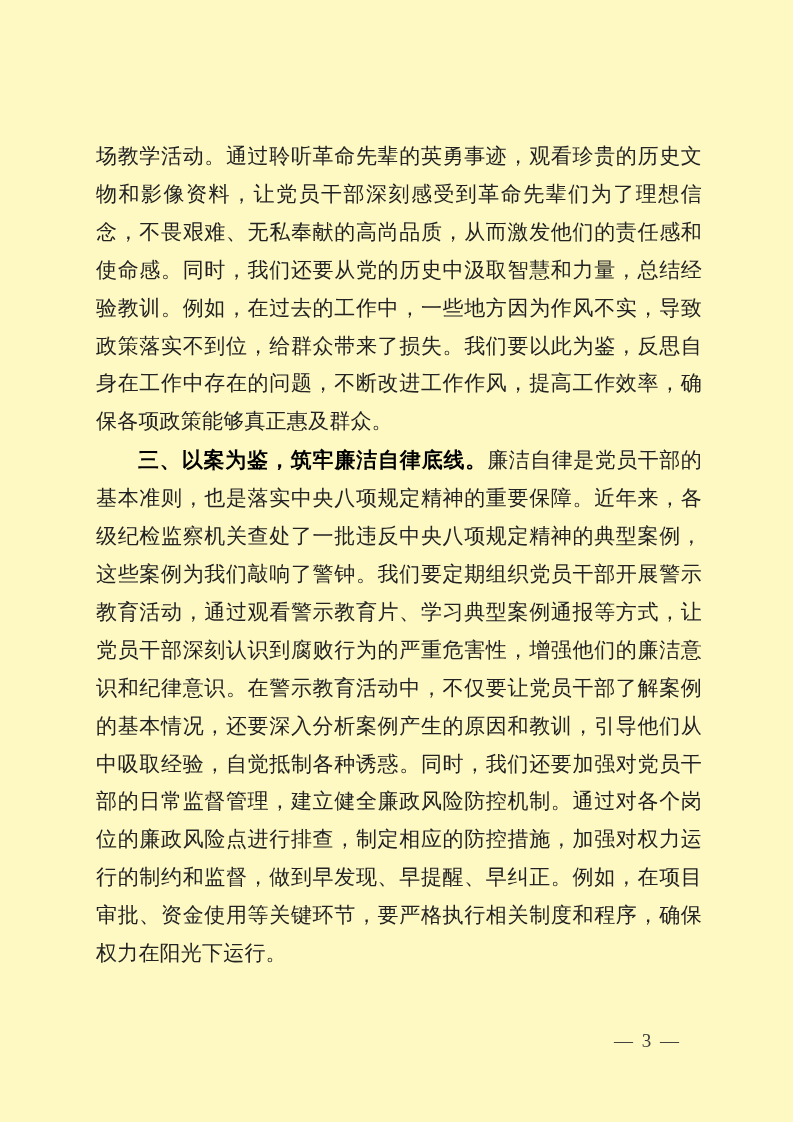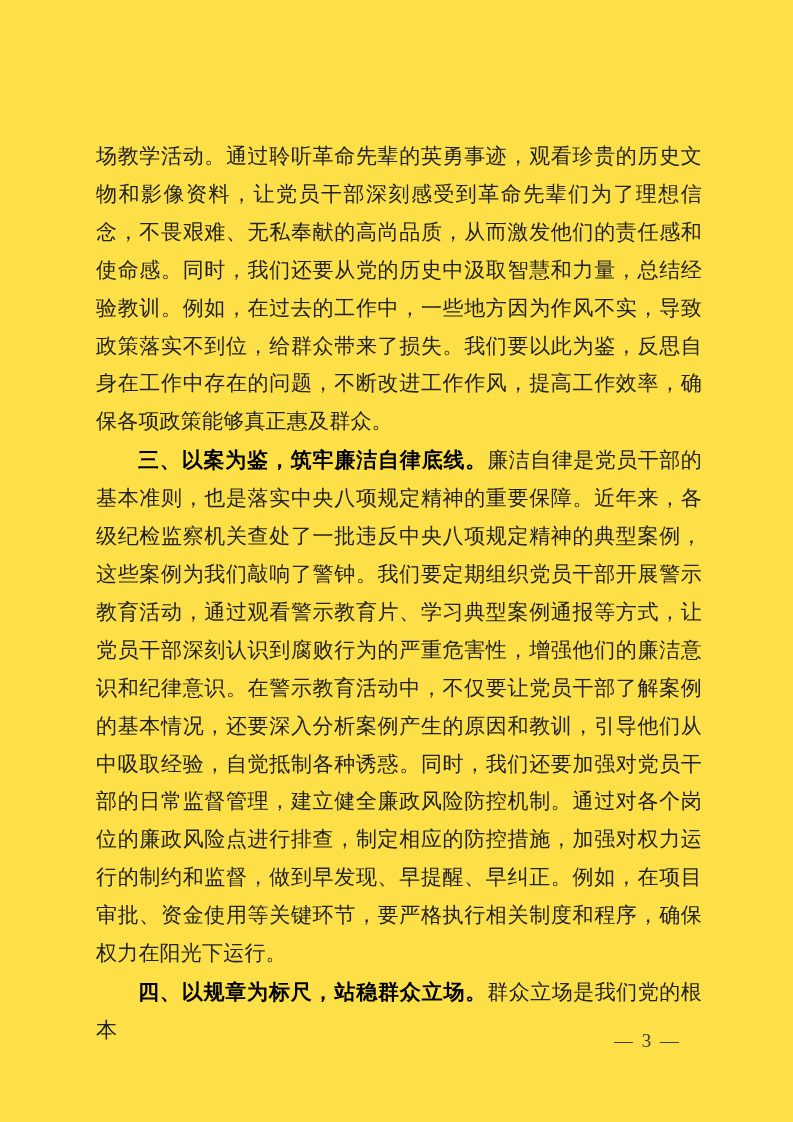--- a/index.html
+++ b/index.html
@@ -4,21 +4,21 @@
 <style>
   html, body {
     margin: 0;
     padding: 0;
     background: #ffffff;
   }
   .page {
     position: relative;
     width: 793px;
     height: 1122px;
-    background: #fde047;
+    background: #fef9c3;
     overflow: hidden;
     font-family: "Liberation Serif", "DejaVu Serif", serif;
     color: #1c1c1c;
   }
   .content {
     position: absolute;
     left: 96px;
     top: 138px;
     width: 606px;
   }
@@ -55,18 +55,17 @@
 </head>
 <body>
 
 <div class="page">
   <div class="content">
 
     <p class="para"><span>场教学活动。通过聆听革命先辈的英勇事迹，观看珍贵的历史文物和影像资料，让党员干部深刻感受到革命先辈们为了理想信念，不畏艰难、无私奉献的高尚品质，从而激发他们的责任感和使命感。同时，我们还要从党的历史中汲取智慧和力量，总结经验教训。例如，在过去的工作中，一些地方因为作风不实，导致政策落实不到位，给群众带来了损失。我们要以此为鉴，反思自身在工作中存在的问题，不断改进工作作风，提高工作效率，确保各项政策能够真正惠及群众。</span></p>
 
     <p class="para indent"><span class="lead">三、以案为鉴，筑牢廉洁自律底线。</span><span>廉洁自律是党员干部的基本准则，也是落实中央八项规定精神的重要保障。近年来，各级纪检监察机关查处了一批违反中央八项规定精神的典型案例，这些案例为我们敲响了警钟。我们要定期组织党员干部开展警示教育活动，通过观看警示教育片、学习典型案例通报等方式，让党员干部深刻认识到腐败行为的严重危害性，增强他们的廉洁意识和纪律意识。在警示教育活动中，不仅要让党员干部了解案例的基本情况，还要深入分析案例产生的原因和教训，引导他们从中吸取经验，自觉抵制各种诱惑。同时，我们还要加强对党员干部的日常监督管理，建立健全廉政风险防控机制。通过对各个岗位的廉政风险点进行排查，制定相应的防控措施，加强对权力运行的制约和监督，做到早发现、早提醒、早纠正。例如，在项目审批、资金使用等关键环节，要严格执行相关制度和程序，确保权力在阳光下运行。</span></p>
 
-    <p class="para indent"><span class="lead">四、以规章为标尺，站稳群众立场。</span><span>群众立场是我们党的根本</span></p>
 
   </div>
 
   <div class="page-number">— 3 —</div>
 </div>
 
 </body></html>

